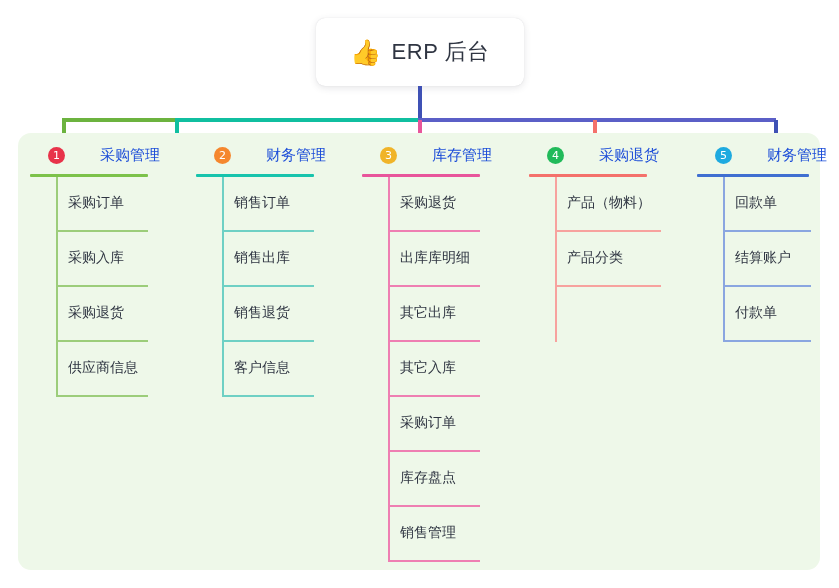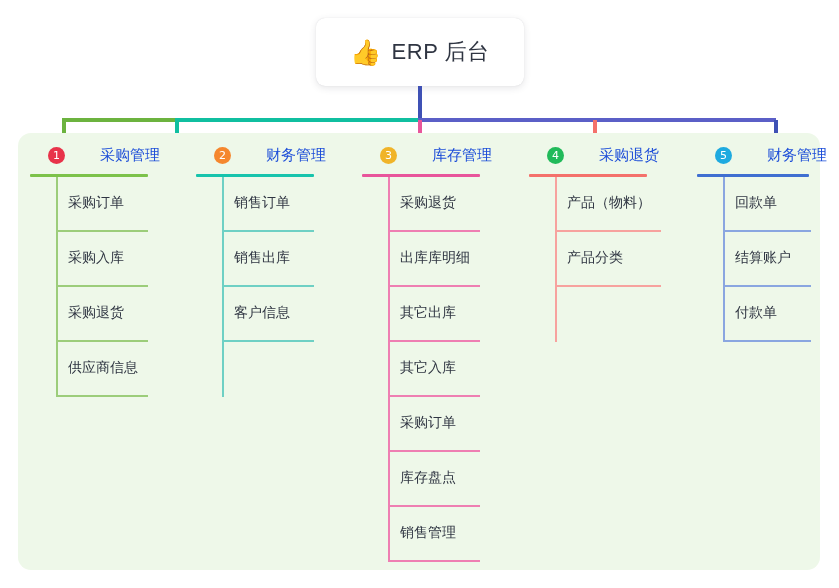--- a/index.html
+++ b/index.html
@@ -202,20 +202,24 @@
           <div class="spine" style="background: rgb(110, 208, 196); height: 220px;"></div>
           <div class="leaf">
             <span class="leaf-label">销售订单</span>
             <div class="leaf-rule" style="width: 92px; background: rgb(110, 208, 196);"></div>
           </div>
           <div class="leaf">
             <span class="leaf-label">销售出库</span>
             <div class="leaf-rule" style="width: 92px; background: rgb(110, 208, 196);"></div>
           </div>
           <div class="leaf">
+            <span class="leaf-label">销售退货</span>
+            <div class="leaf-rule" style="width: 92px; background: rgb(110, 208, 196);"></div>
+          </div>
+          <div class="leaf">
             <span class="leaf-label">客户信息</span>
             <div class="leaf-rule" style="width: 92px; background: rgb(110, 208, 196);"></div>
           </div>
         </div>
       </div>
       <div class="column" style="left: 362px;">
         <div class="col-head">
           <span class="badge" style="background: rgb(240, 180, 41);">3</span>
           <span class="col-title">库存管理</span>
         </div>

